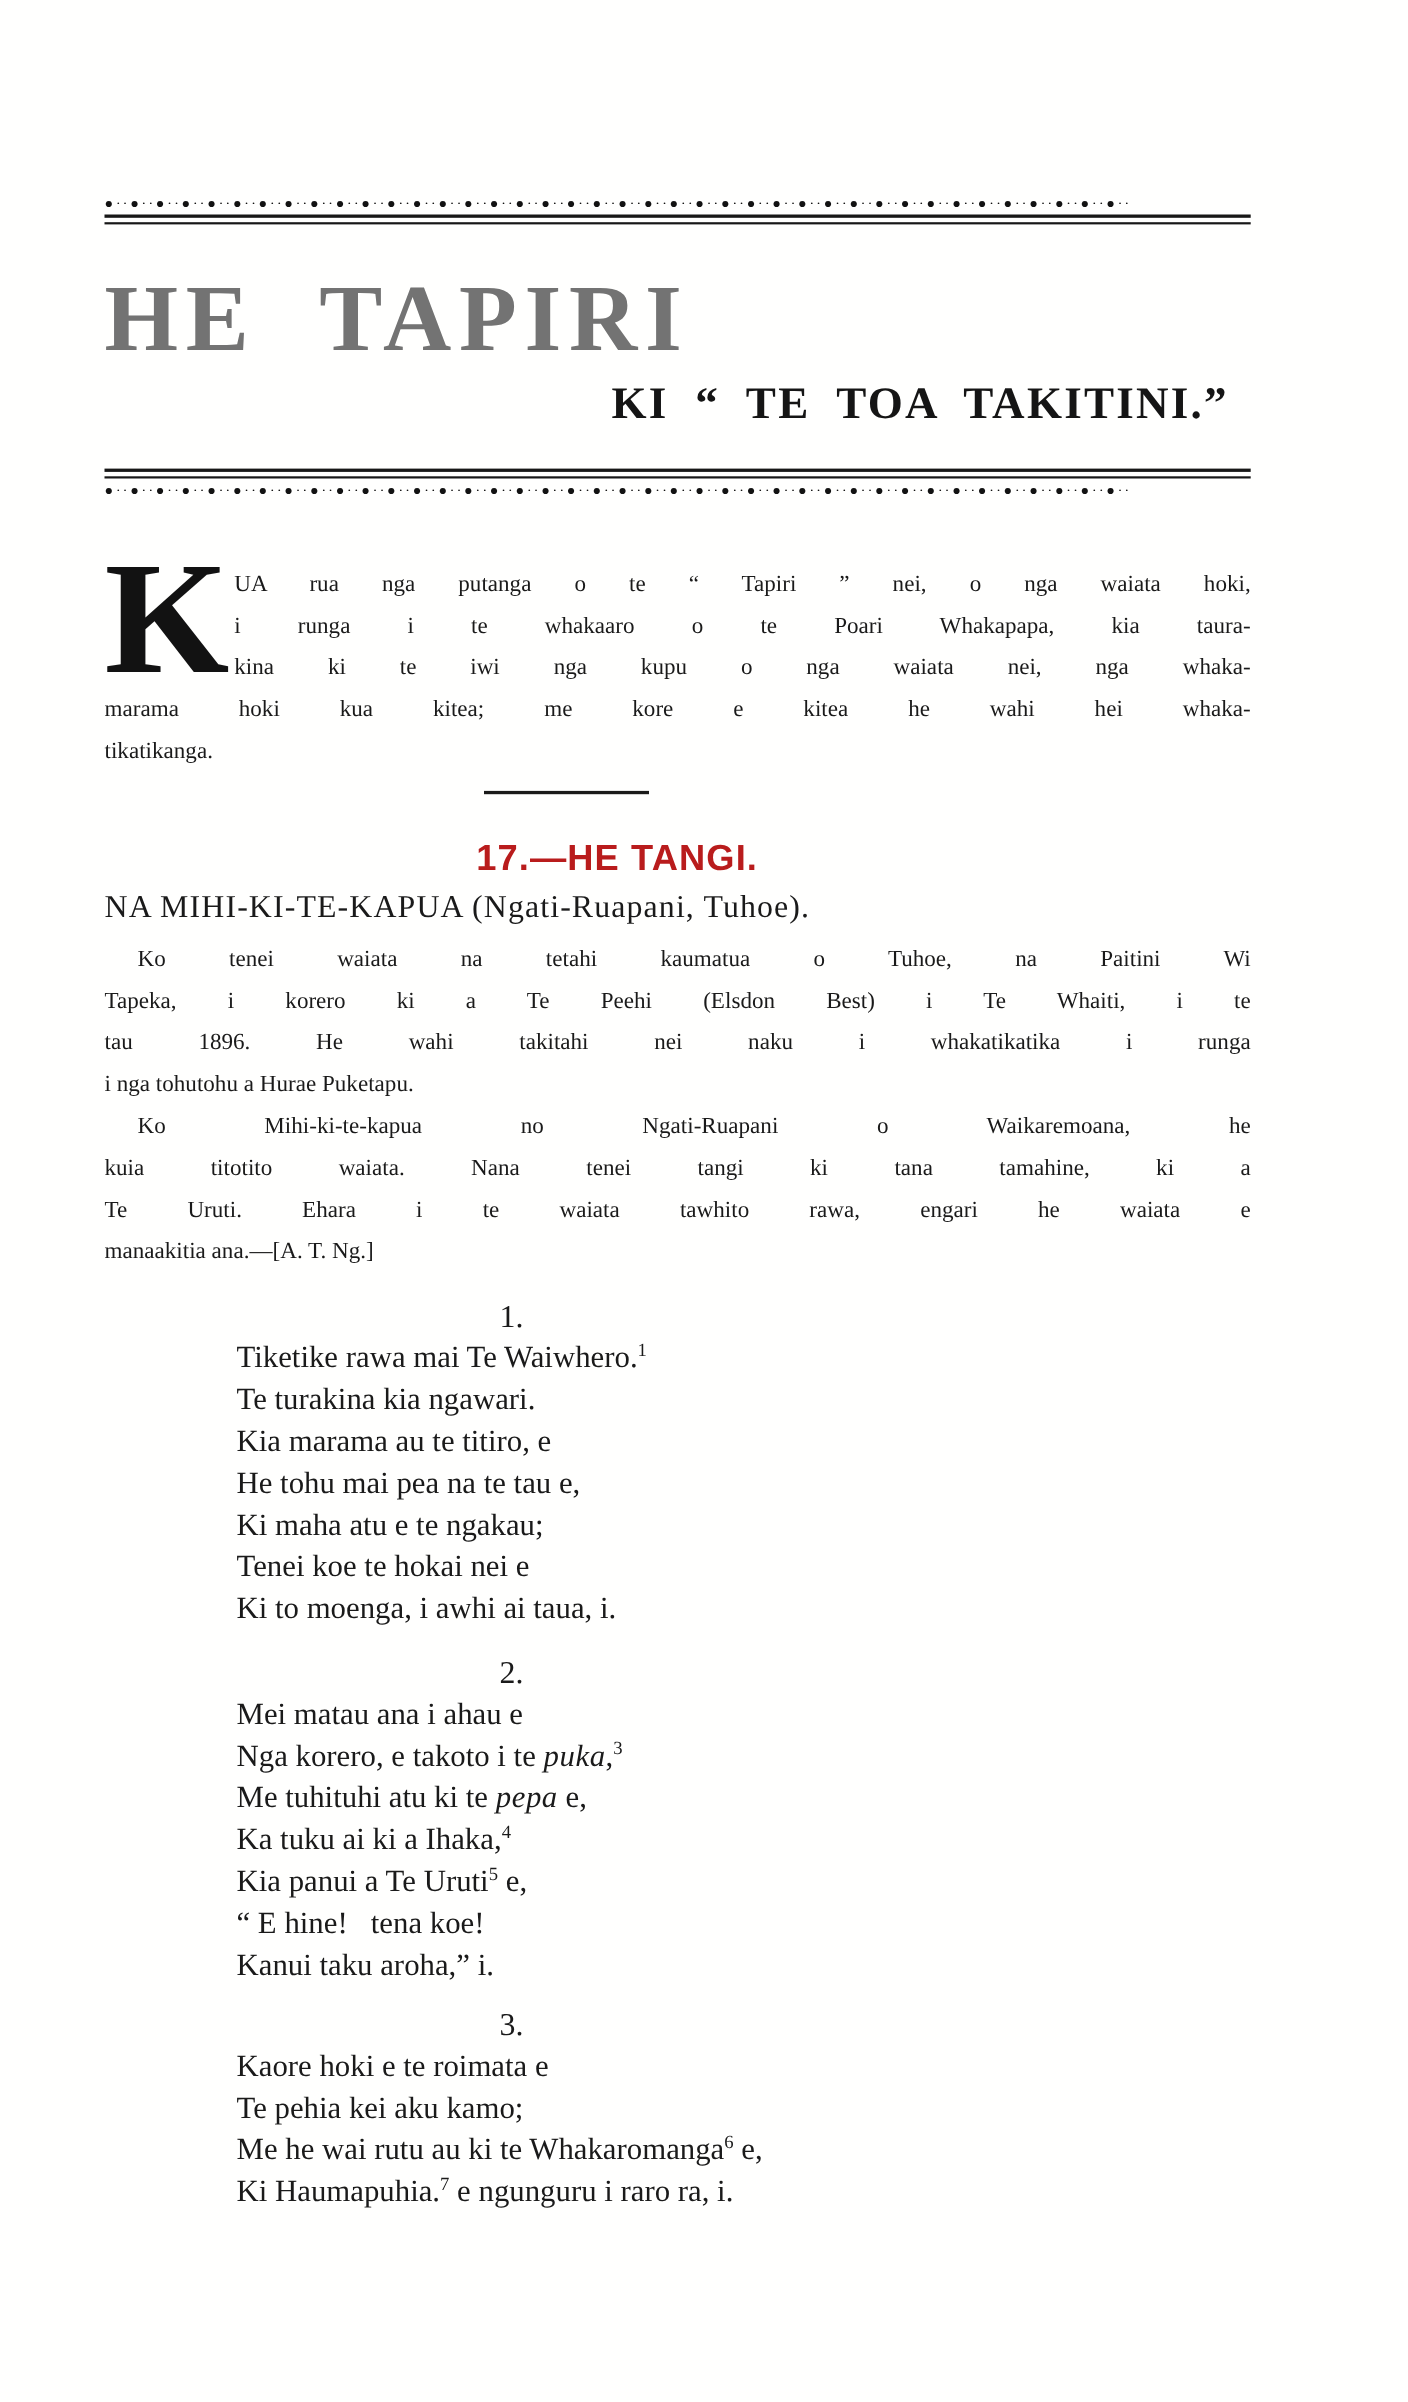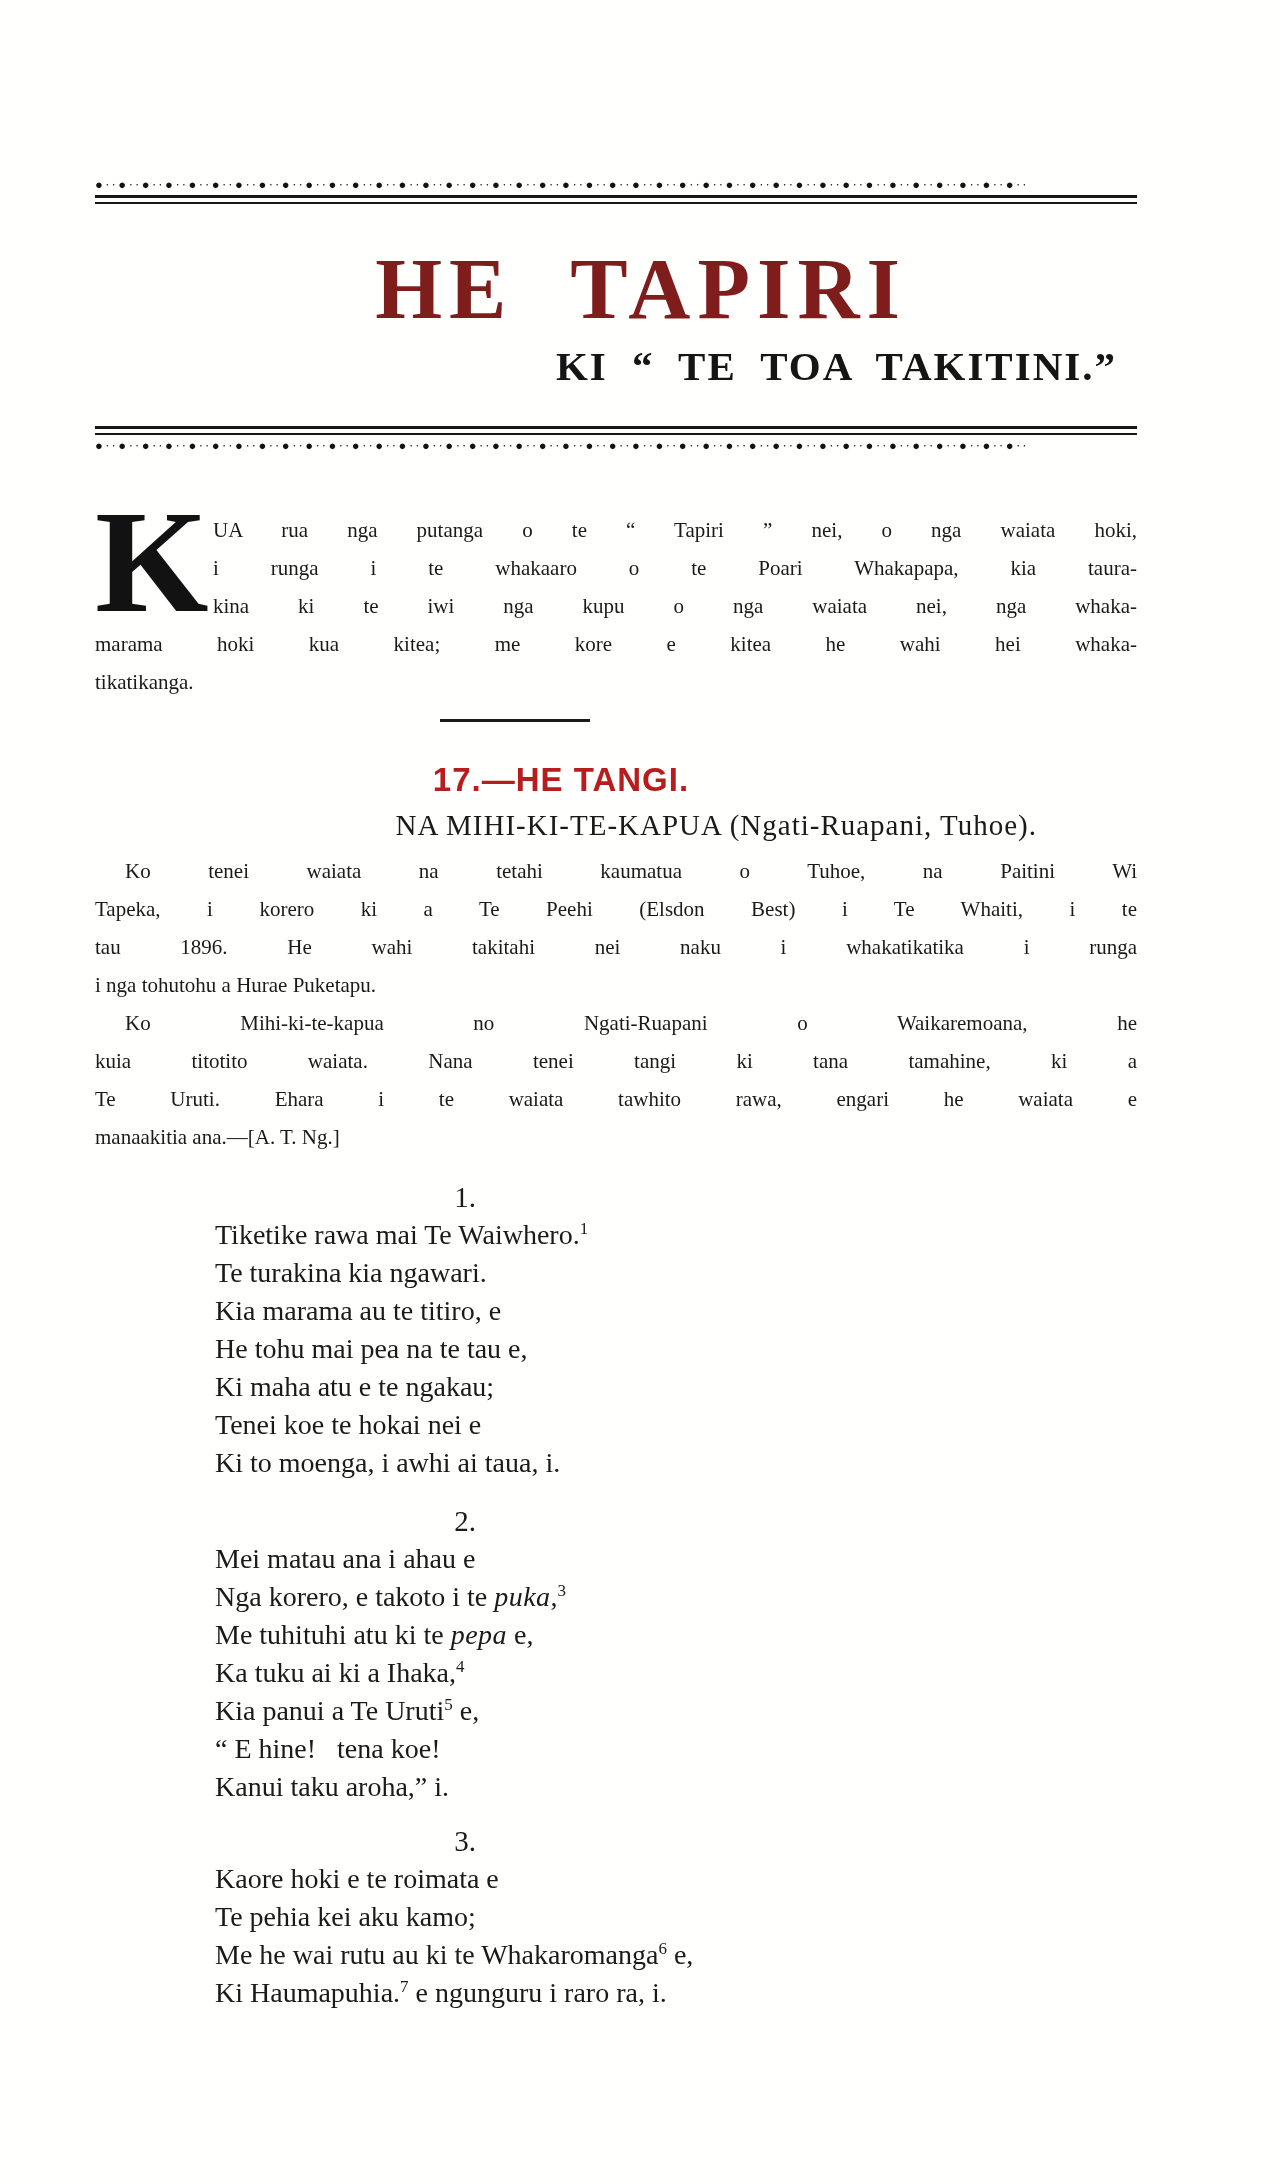--- a/index.html
+++ b/index.html
@@ -16,23 +16,23 @@
     font-size:13px; line-height:14px; height:15px; letter-spacing:3px;
     white-space:nowrap; overflow:hidden; color:#121212;
   }
   .rule-a { height:3px; background:#171717; }
   .rule-b { height:2px; background:#171717; margin-top:4px; }
   .ornament-top .rule-a { margin-top:2px; }
   .ornament-bottom { margin-top:36px; }
   .ornament-bottom .beads { margin-top:4px; }
 
   .title {
-    margin:40px 0 0 0; text-align:right; padding-right:230px;
+    margin:40px 0 0 0; text-align:left; padding-right:230px;
     font-size:86px; line-height:90px; font-weight:bold;
-    letter-spacing:7px; word-spacing:30px; color:#7f1d1d;
+    letter-spacing:7px; word-spacing:30px; color:#737373;
   }
   .subtitle {
     margin:8px 0 0 0; text-align:right; padding-right:20px;
     font-size:41px; line-height:48px; font-weight:bold;
     letter-spacing:2px; word-spacing:12px; color:#151515;
   }
 
   
   .intro { margin-top:57px; font-size:28px; line-height:38px; }
   .dropcap {
@@ -45,21 +45,21 @@
   .para { margin-top:0; }
 
   .mini-rule { margin:18px 0 0 345px; width:150px; height:3px; background:#1a1a1a; }
 
   .sec-heading {
     margin-top:38px; text-align:center; padding-right:110px;
     font-family:"Liberation Sans","DejaVu Sans",sans-serif;
     font-size:33px; line-height:40px; font-weight:bold; letter-spacing:1px; color:#b91c1c;
   }
   .byline {
-    margin:6px 0 8px 0; text-align:right; padding-right:100px;
+    margin:6px 0 8px 0; text-align:left; padding-right:100px;
     font-size:29px; line-height:38px; letter-spacing:1px;
   }
 
   
   .verse { margin-left:120px; }
   .verse-num { width:500px; text-align:center; font-size:29px; line-height:38px; }
   .v1 .verse-num { margin-top:22px; }
   .v2 .verse-num { margin-top:20px; }
   .v3 .verse-num { margin-top:16px; }
   .vline { font-size:28px; line-height:38px; white-space:pre-wrap; }

